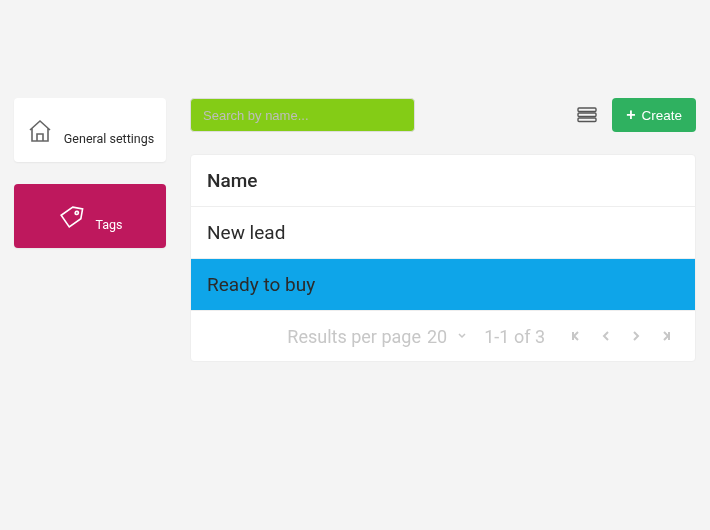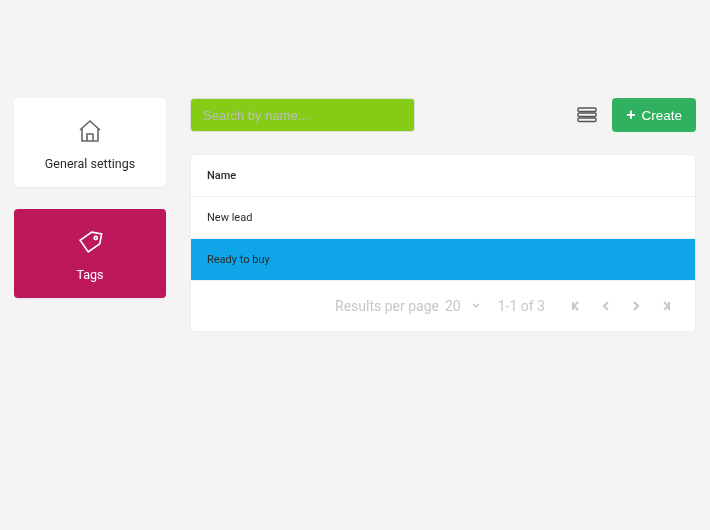--- a/index.html
+++ b/index.html
@@ -19,22 +19,22 @@
     width: 152px;
     display: flex;
     flex-direction: column;
     gap: 22px;
   }
   .side-card {
     background: #fff;
     border-radius: 4px;
     box-shadow: 0 1px 2px rgba(0,0,0,0.06);
     display: flex;
-    flex-direction: column;
-    align-items: center;
+    flex-direction: row;
+    align-items: flex-end;
     justify-content: center;
     padding: 18px 10px 16px;
     gap: 10px;
     cursor: pointer;
     color: #2b2b2b;
   }
   .side-card.active {
     background: #be185d;
     color: #fff;
   }
@@ -90,33 +90,33 @@
     font-weight: bold;
   }
   .table {
     background: #fff;
     border-radius: 4px;
     border: 1px solid #eee;
     overflow: hidden;
   }
   .thead, .trow {
     padding: 14px 16px;
-    font-size: 11px;
+    font-size: 19px;
     border-bottom: 1px solid #eee;
   }
   .thead { font-weight: 500; }
   .trow { cursor: pointer; }
   .trow:nth-child(3) { background: #0ea5e9; }
   .tfoot {
     display: flex;
     align-items: center;
     justify-content: flex-end;
     gap: 18px;
     padding: 12px 16px;
-    font-size: 14px;
+    font-size: 18px;
     color: #c7c7c7;
   }
   .rpp { display: flex; align-items: center; gap: 6px; }
   .rpp-val { display: flex; align-items: center; gap: 11px; cursor: pointer; }
   .pager { display: flex; align-items: center; gap: 4px; }
   .pbtn {
     width: 26px; height: 26px;
     display: flex; align-items: center; justify-content: center;
     cursor: pointer;
     color: #c7c7c7;

